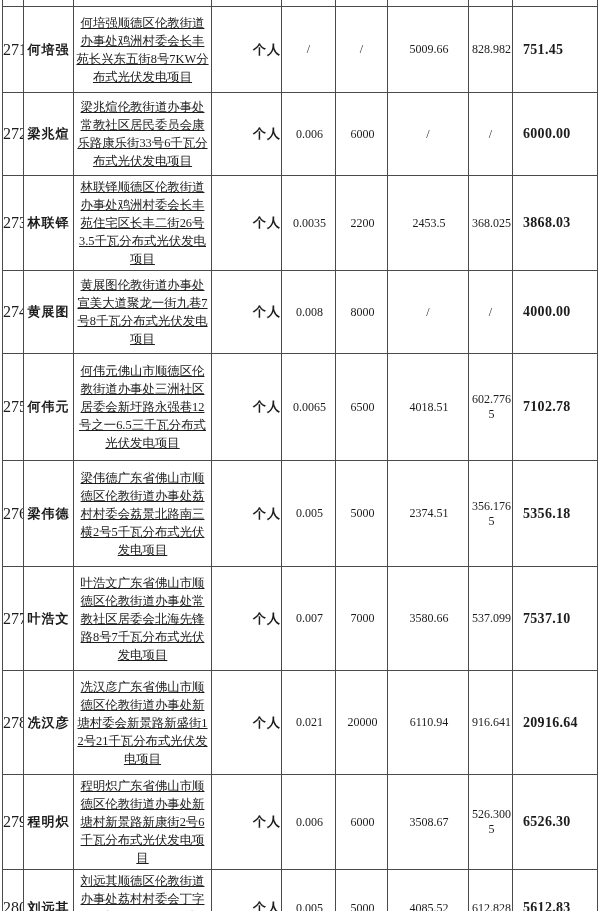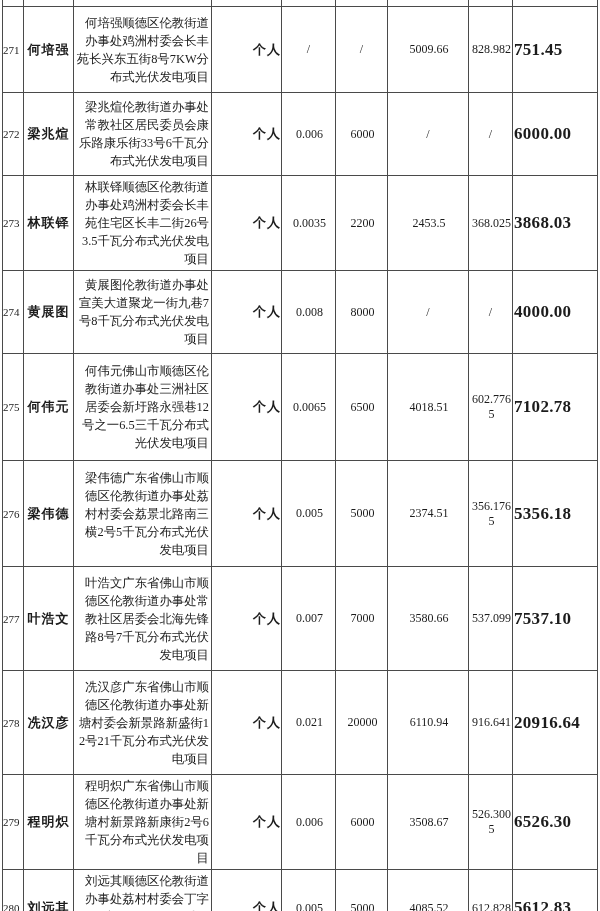--- a/index.html
+++ b/index.html
@@ -10,26 +10,26 @@
   }
   table.doc{
     border-collapse:collapse;table-layout:fixed;
     width:595px;margin-left:2px;
   }
   td{
     border:1px solid #4a4a4a;
     padding:0;vertical-align:middle;overflow:hidden;
   }
   tr.spacer td{border-top:none;height:6px;}
-  td.c-no   {font-size:11px;}
+  td.c-no   {font-size:16px;}
   td.c-name {font-size:13px;font-weight:bold;text-align:center;letter-spacing:1px;margin-left:14px;}
-  td.c-desc {font-size:12.4px;line-height:18px;text-align:right;padding:2px 2px;word-break:break-all;}
+  td.c-desc {font-size:12.4px;line-height:18px;text-align:center;padding:2px 2px;word-break:break-all;text-decoration:underline;}
   td.c-type {font-size:13px;font-weight:bold;text-align:right;letter-spacing:1px;}
   td.num    {font-size:12px;text-align:center;padding-left:2px;word-break:break-all;line-height:15px;}
-  td.c-total{font-size:17px;font-weight:bold;text-align:left;padding-left:1px;letter-spacing:0.3px;}
+  td.c-total{font-size:14px;font-weight:bold;text-align:left;padding-left:10px;letter-spacing:0.3px;}
   td.slash  {text-align:center;padding-left:0;}
 </style>
 </head>
 <body>
 
 <table class="doc">
   <colgroup>
     <col style="width:21px">
       <col style="width:50px">
       <col style="width:138px">

